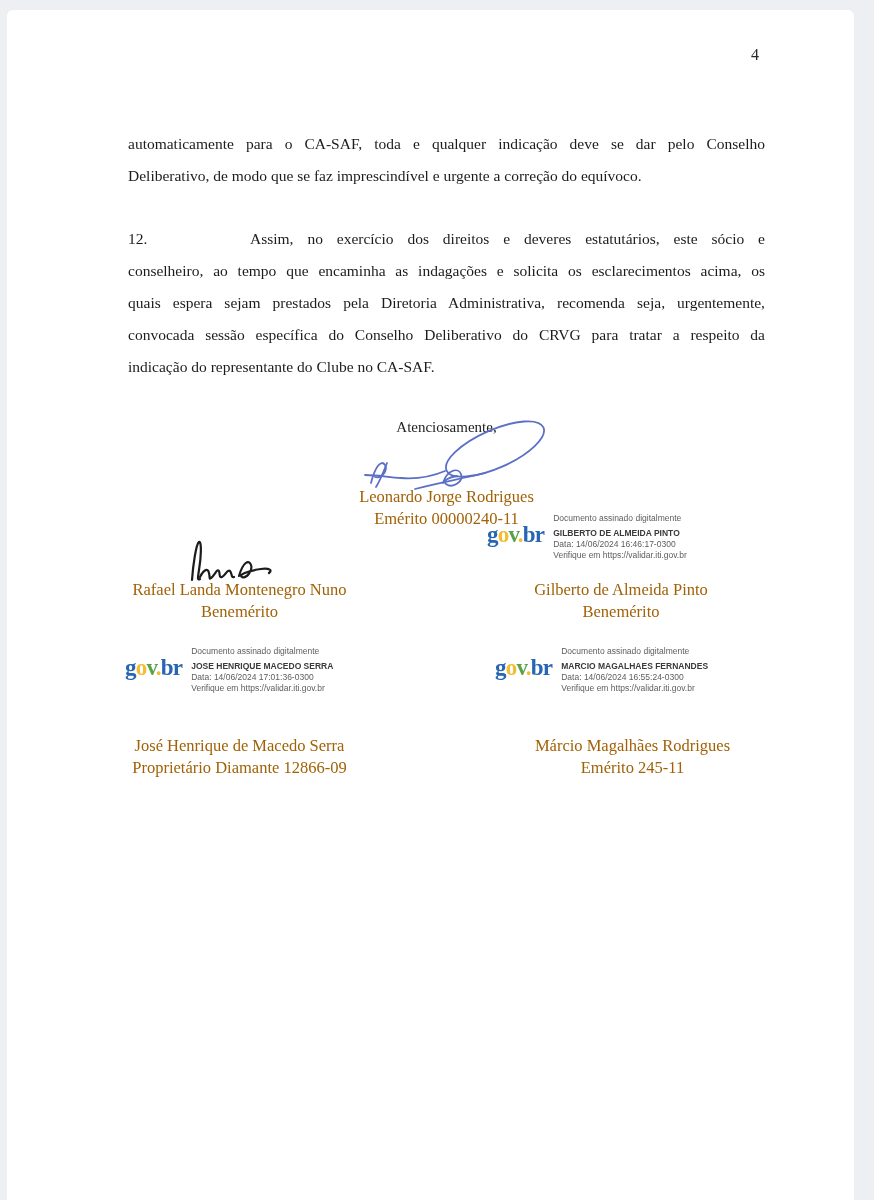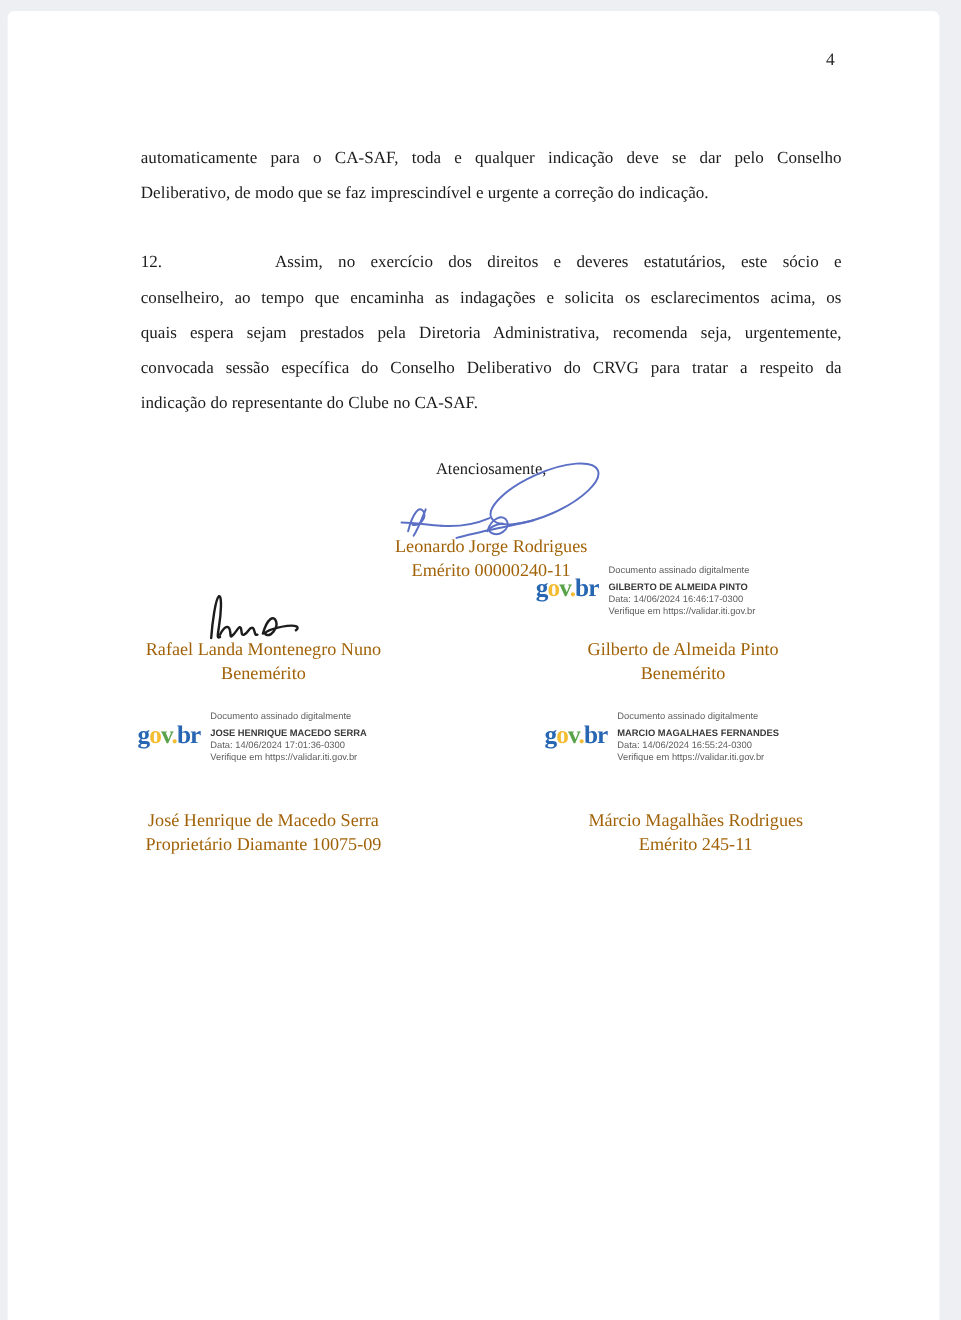--- a/index.html
+++ b/index.html
@@ -91,21 +91,21 @@
 </style>
 </head>
 <body>
 
 <div class="page">
 
   <div class="abs page-number">4</div>
 
   <div class="abs para p1">
     <div class="jline">automaticamente para o CA-SAF, toda e qualquer indicação deve se dar pelo Conselho</div>
-    <div class="jline last">Deliberativo, de modo que se faz imprescindível e urgente a correção do indicação.</div>
+    <div class="jline last">Deliberativo, de modo que se faz imprescindível e urgente a correção do equívoco.</div>
   </div>
 
   <div class="abs para p12">
     <div class="jline"><span class="itemnum">12.</span><span>Assim, no exercício dos direitos e deveres estatutários, este sócio e</span></div>
     <div class="jline">conselheiro, ao tempo que encaminha as indagações e solicita os esclarecimentos acima, os</div>
     <div class="jline">quais espera sejam prestados pela Diretoria Administrativa, recomenda seja, urgentemente,</div>
     <div class="jline">convocada sessão específica do Conselho Deliberativo do CRVG para tratar a respeito da</div>
     <div class="jline last">indicação do representante do Clube no CA-SAF.</div>
   </div>
 
@@ -171,21 +171,21 @@
     <div class="stext">
       <div class="sheader">Documento assinado digitalmente</div>
       <div class="sname">MARCIO MAGALHAES FERNANDES</div>
       <div class="sline">Data: 14/06/2024 16:55:24-0300</div>
       <div class="sline">Verifique em https://validar.iti.gov.br</div>
     </div>
   </div>
 
   <div class="abs name-block jose-block">
     <div>José Henrique de Macedo Serra</div>
-    <div>Proprietário Diamante 10075-09</div>
+    <div>Proprietário Diamante 12866-09</div>
   </div>
 
   <div class="abs name-block marcio-block">
     <div>Márcio Magalhães Rodrigues</div>
     <div>Emérito 245-11</div>
   </div>
 
 </div>
 
 </body></html>

